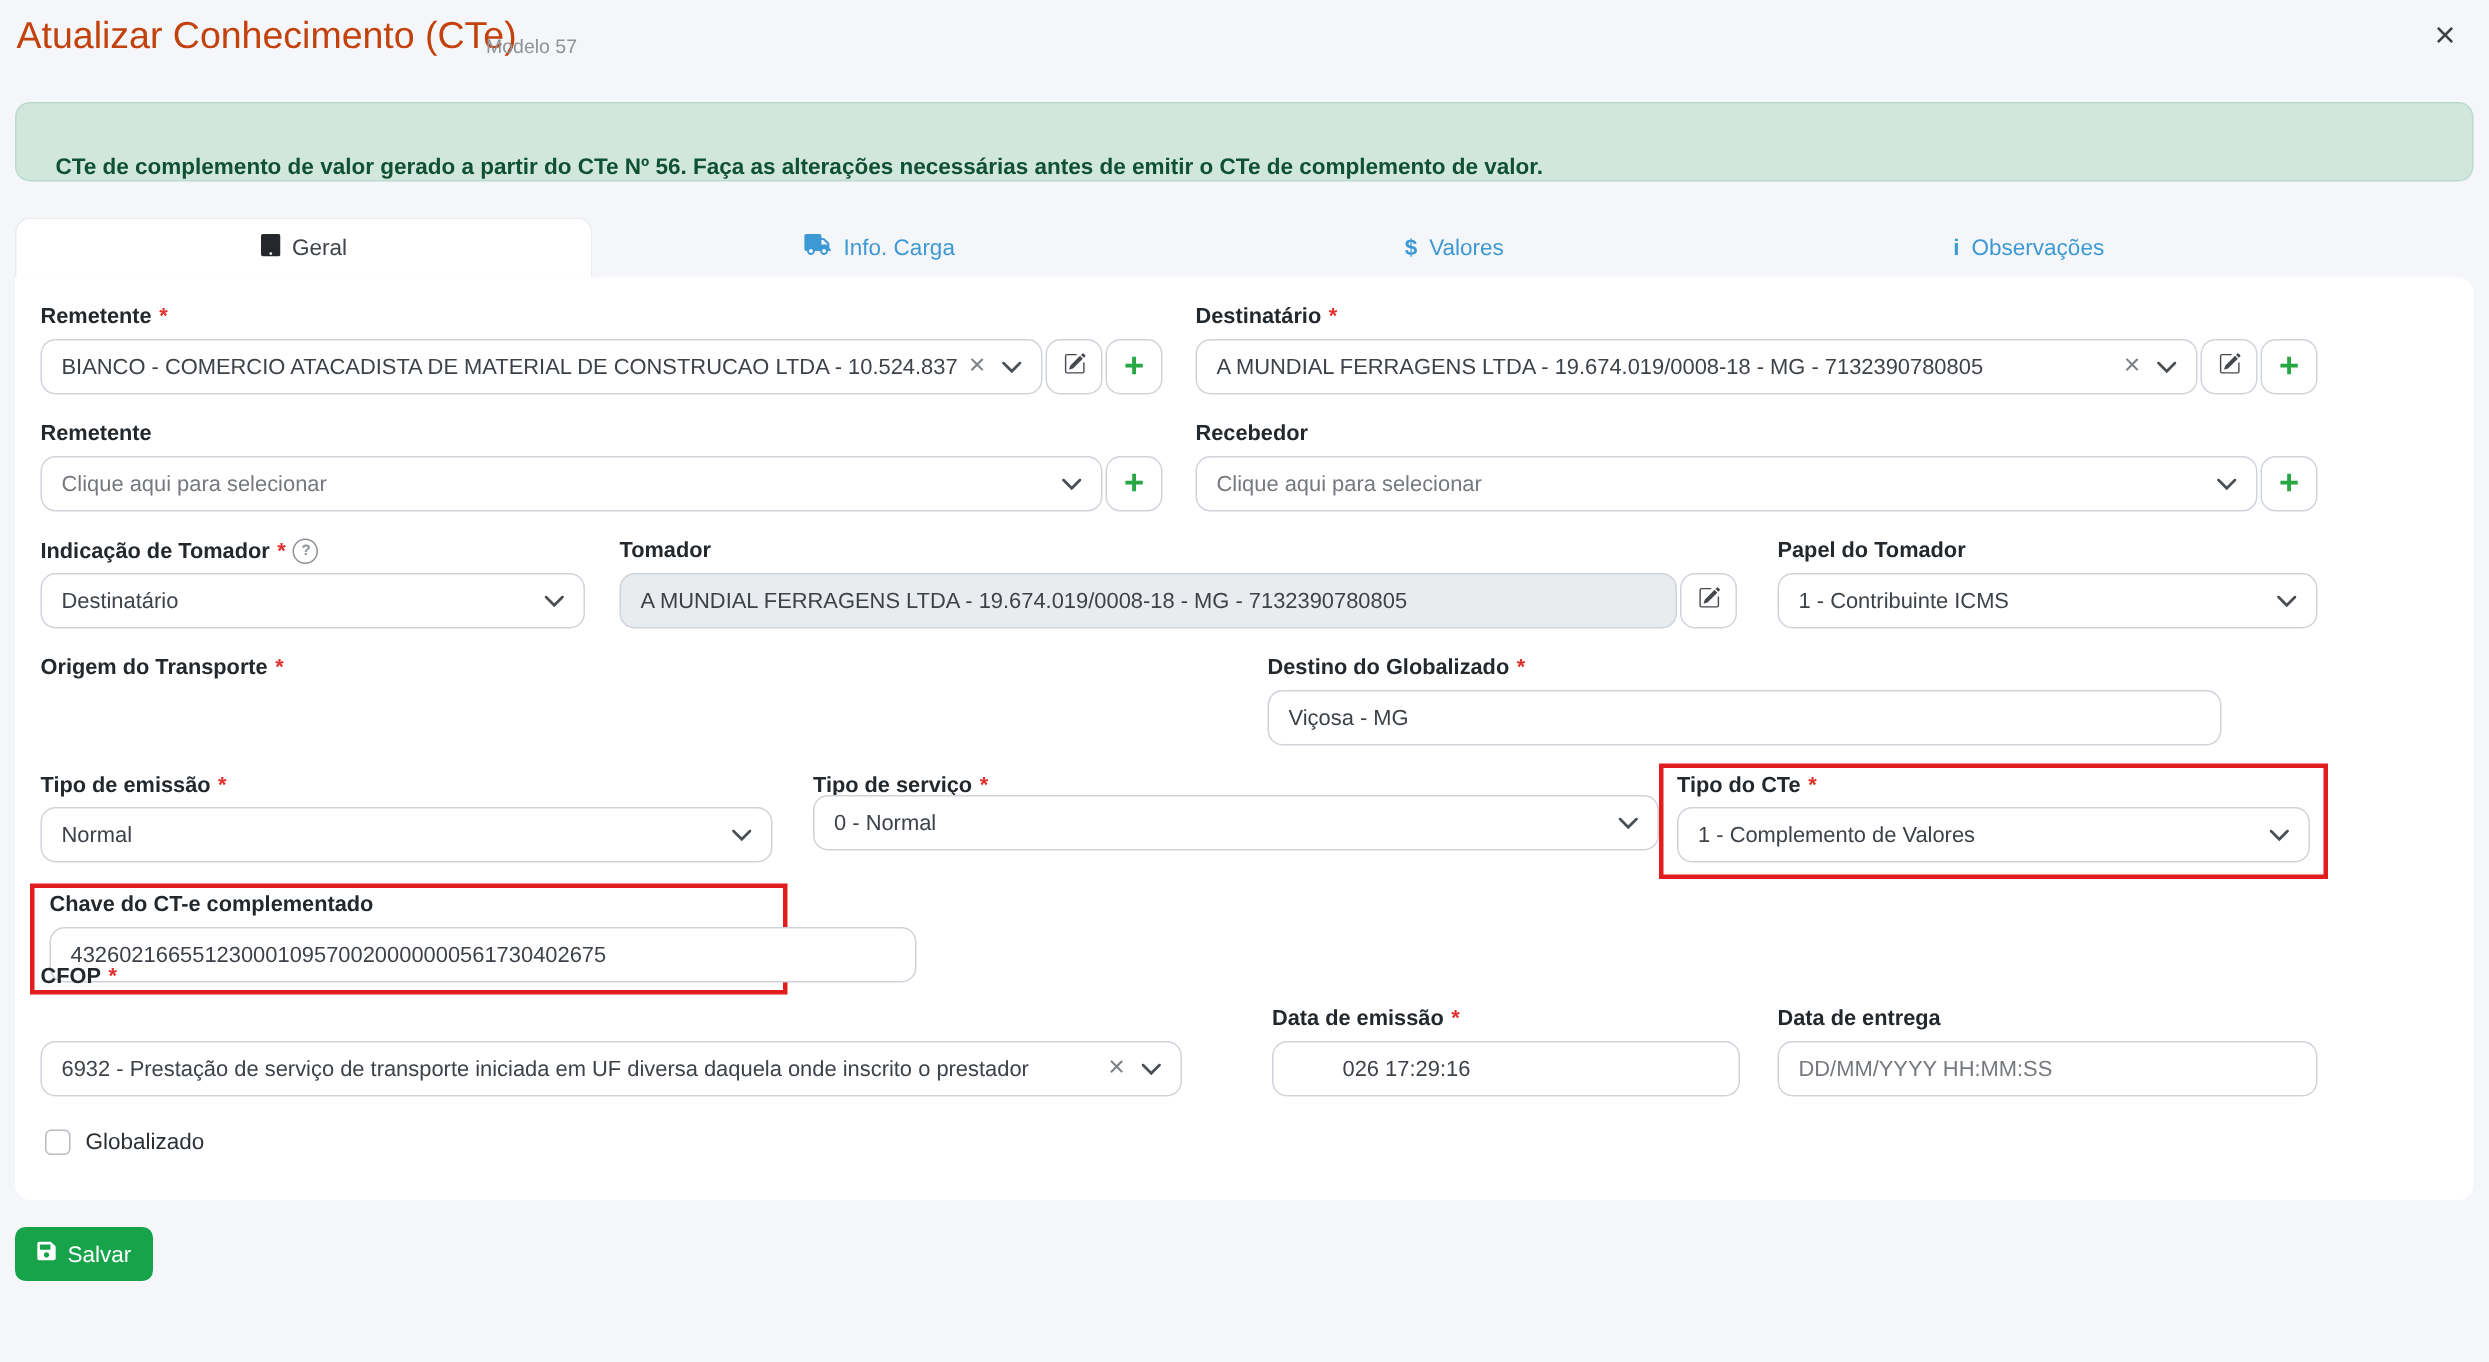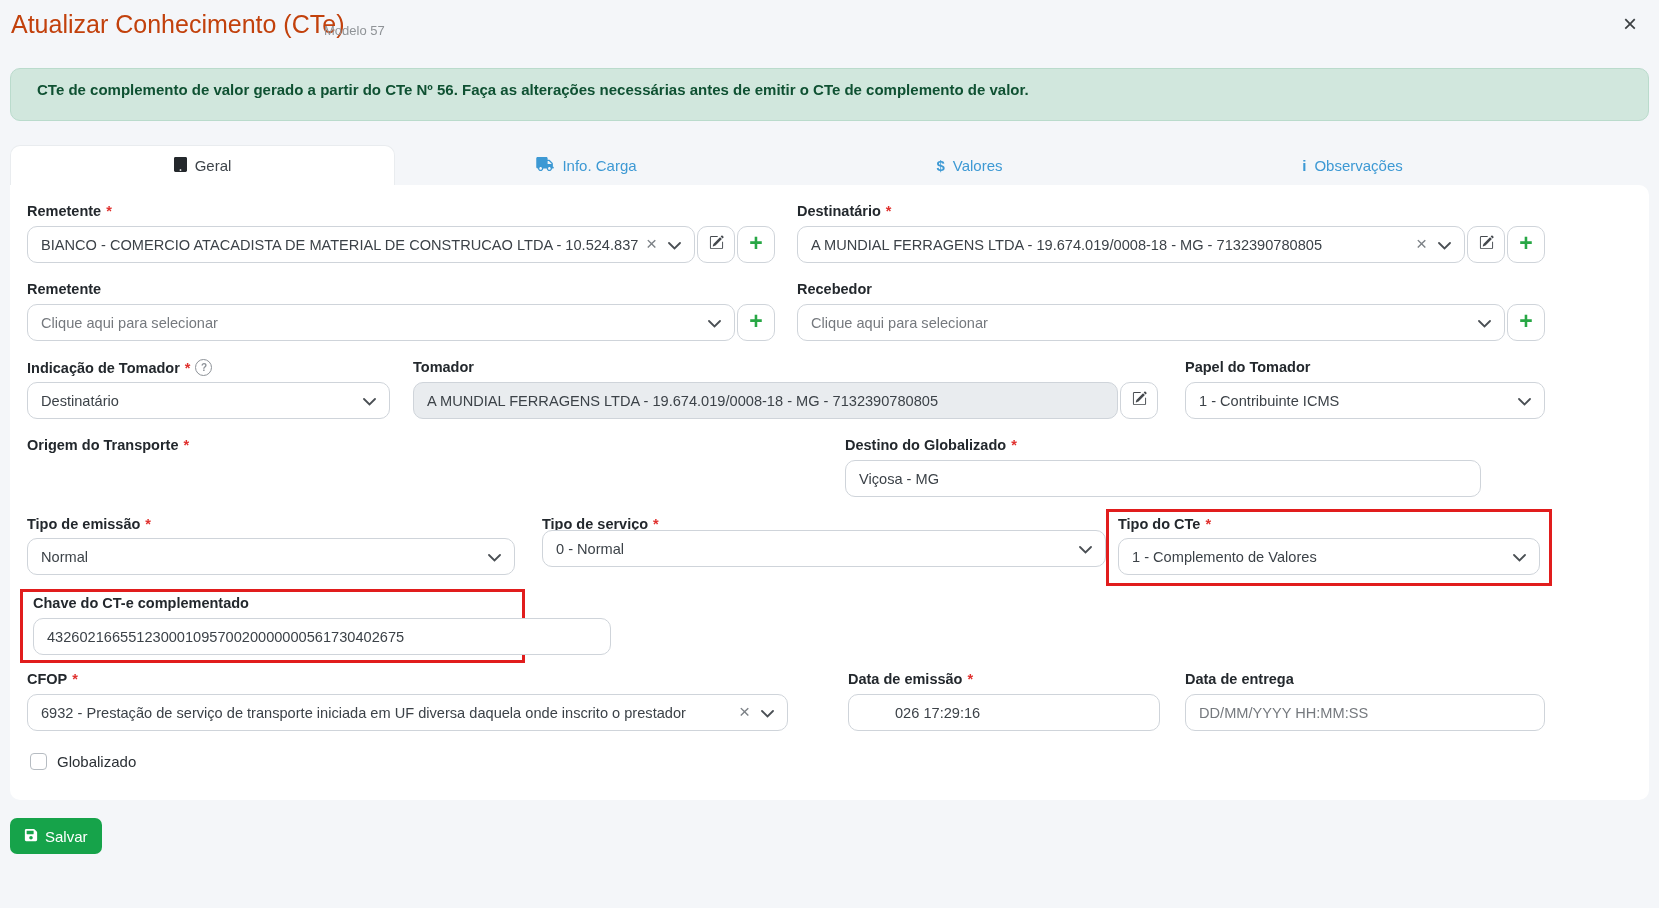--- a/index.html
+++ b/index.html
@@ -6,21 +6,21 @@
   .screen{position:relative;width:1659px;height:908px;background:#f4f6f9;overflow:hidden;
           font-family:"Liberation Sans","DejaVu Sans",sans-serif;}
 
   
   .page-title{position:absolute;left:11px;top:10px;font-size:25px;font-weight:400;color:#c2410c;}
   .model-badge{position:absolute;left:324px;top:23px;font-size:13px;color:#8f9397;}
 
   
   .alert{position:absolute;left:10px;top:68px;width:1639px;height:53px;box-sizing:border-box;
          background:#d1e7dd;border:1px solid #badbcc;border-radius:10px;
-         display:flex;align-items:flex-start;padding:12px 26px;color:#0f5132;font-size:15px;font-weight:600;}
+         display:flex;align-items:flex-end;padding:0 26px;color:#0f5132;font-size:15px;font-weight:600;}
   .alert-close{position:absolute;right:22px;top:12px;font-size:24px;font-weight:400;color:#3c4043;cursor:pointer;line-height:1;}
 
   
   .tabs{position:absolute;left:10px;top:145px;width:1534px;height:40px;display:flex;}
   .tab{flex:1;display:flex;align-items:center;justify-content:center;gap:8px;
        font-size:15px;color:#3d99d4;cursor:pointer;}
   .tab.active{background:#fff;border:1px solid #e9ecef;border-bottom:none;border-radius:10px 10px 0 0;color:#3e444a;text-align:right;}
   .tab .glyph{font-weight:700;font-size:15px;}
   .tab.active .glyph{color:#24282c;}
 
@@ -251,21 +251,21 @@
     </div>
 
     <div class="hl" style="left:10px;top:404px;width:505px;height:74px"></div>
     <div class="f-label" style="left:23px;top:410px">
       <span>Chave do CT-e complementado</span>
     </div>
     <div class="ctrl" style="left:23px;top:433px;width:578px">
       <span class="val">43260216655123000109570020000000561730402675</span>
     </div>
 
-    <div class="f-label" style="left:17px;top:486px">
+    <div class="f-label" style="left:17px;top:458px">
       <span>CFOP</span>
         <span class="req">*</span>
     </div>
 
     <div class="f-label" style="left:838px;top:486px">
       <span>Data de emissão</span>
         <span class="req">*</span>
     </div>
     <div class="ctrl" id="emissao-input" style="left:838px;top:509px;width:312px">
       <span class="val">026 17:29:16</span>

